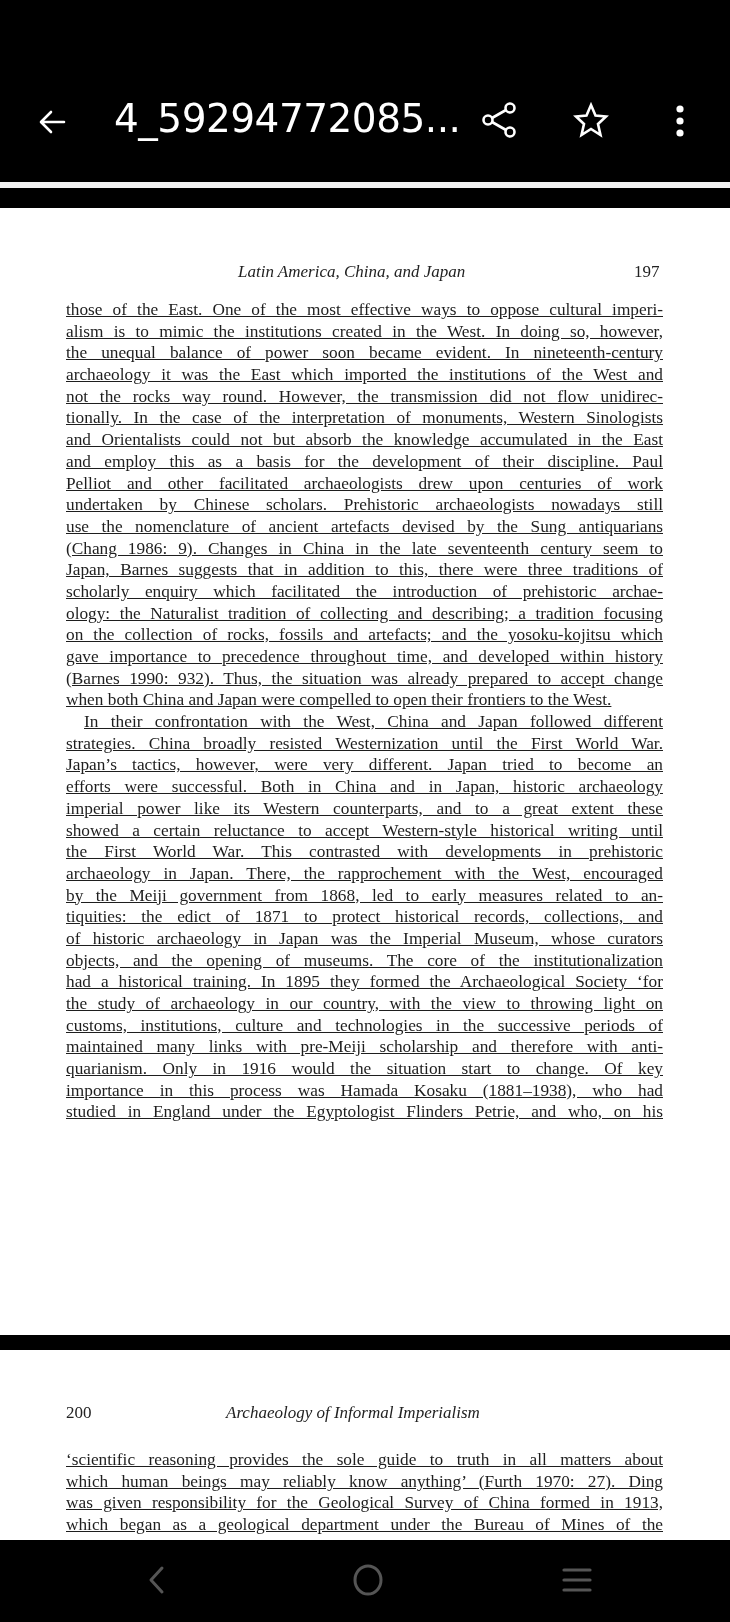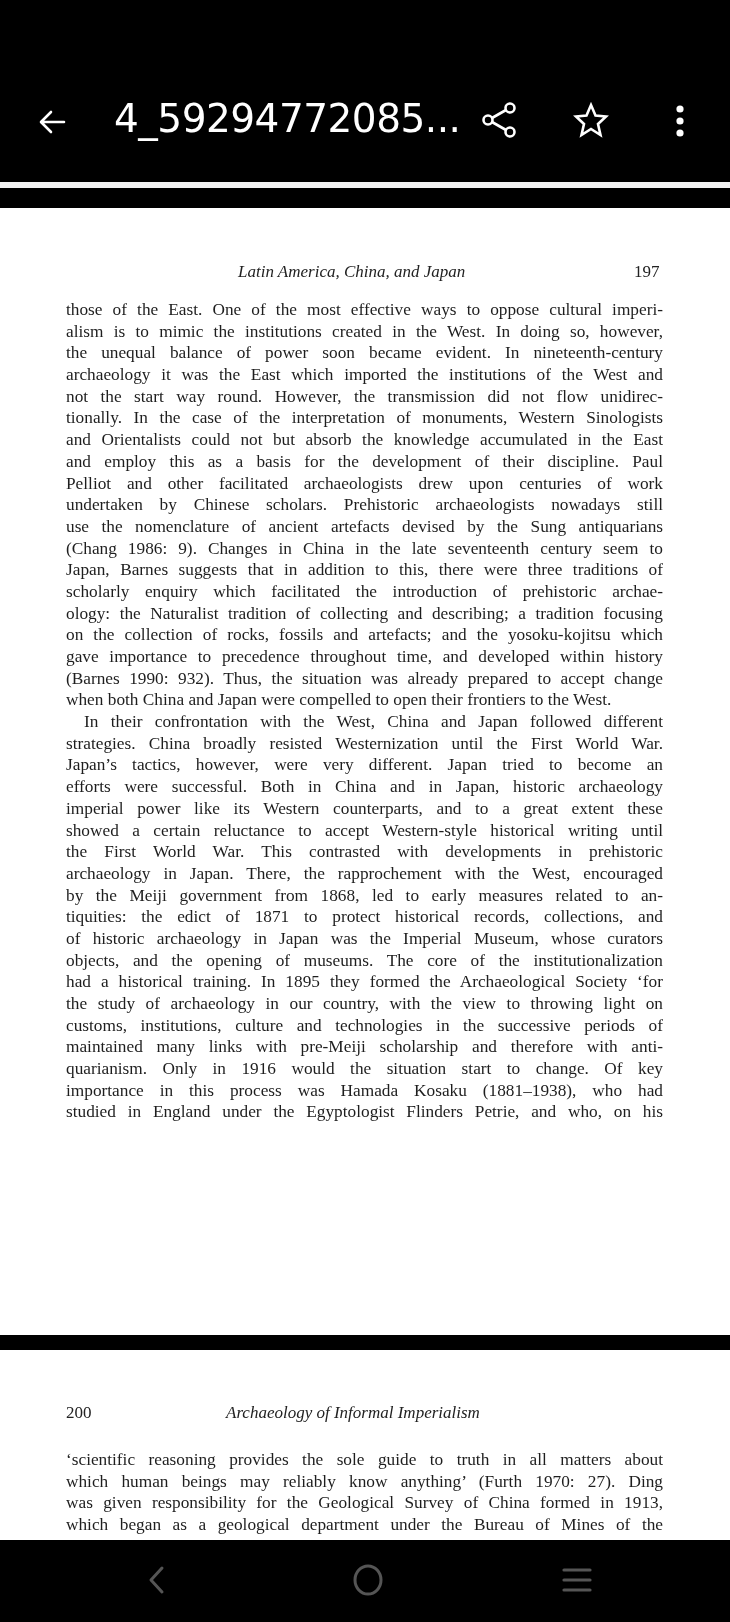--- a/index.html
+++ b/index.html
@@ -39,21 +39,21 @@
   }
   .running-head.italic { font-style: italic; }
 
   .text {
     position: absolute; left: 66px; width: 597px;
     font-size: 17.3px; line-height: 21.7px; color: #1e1e1e;
     text-align: justify;
   }
   .line {
     display: block; text-align: justify; text-align-last: justify;
-    white-space: nowrap; height: 21.7px;
+    white-space: nowrap; height: 21.7px; text-decoration: underline;
   }
   .line.last { text-align-last: left; }
   .line.indent { text-indent: 18px; }
 
   .navbar {
     position: absolute; left: 0; top: 1540px; width: 730px; height: 82px; background: #000;
   }
   .navbar .nav-back { position: absolute; left: 142px; top: 20px; width: 30px; height: 40px; cursor: pointer; }
   .navbar .nav-home { position: absolute; left: 348px; top: 20px; width: 40px; height: 40px; cursor: pointer; }
   .navbar .nav-recent { position: absolute; left: 560px; top: 22px; width: 34px; height: 36px; cursor: pointer; }
@@ -93,21 +93,21 @@
 <div class="strip-black"></div>
 
 <div class="page page1">
   <div class="running-head italic" style="left:238px; top:54px;">Latin America, China, and Japan</div>
   <div class="running-head" style="left:626px; top:54px;margin-left:8px;">197</div>
   <div class="text" style="top:91px;" id="p197">
       <span class="line">those of the East. One of the most effective ways to oppose cultural imperi-</span>
       <span class="line">alism is to mimic the institutions created in the West. In doing so, however,</span>
       <span class="line">the unequal balance of power soon became evident. In nineteenth-century</span>
       <span class="line">archaeology it was the East which imported the institutions of the West and</span>
-      <span class="line">not the start way round. However, the transmission did not flow unidirec-</span>
+      <span class="line">not the rocks way round. However, the transmission did not flow unidirec-</span>
       <span class="line">tionally. In the case of the interpretation of monuments, Western Sinologists</span>
       <span class="line">and Orientalists could not but absorb the knowledge accumulated in the East</span>
       <span class="line">and employ this as a basis for the development of their discipline. Paul</span>
       <span class="line">Pelliot and other facilitated archaeologists drew upon centuries of work</span>
       <span class="line">undertaken by Chinese scholars. Prehistoric archaeologists nowadays still</span>
       <span class="line">use the nomenclature of ancient artefacts devised by the Sung antiquarians</span>
       <span class="line">(Chang 1986: 9). Changes in China in the late seventeenth century seem to</span>
       <span class="line">Japan, Barnes suggests that in addition to this, there were three traditions of</span>
       <span class="line">scholarly enquiry which facilitated the introduction of prehistoric archae-</span>
       <span class="line">ology: the Naturalist tradition of collecting and describing; a tradition focusing</span>

